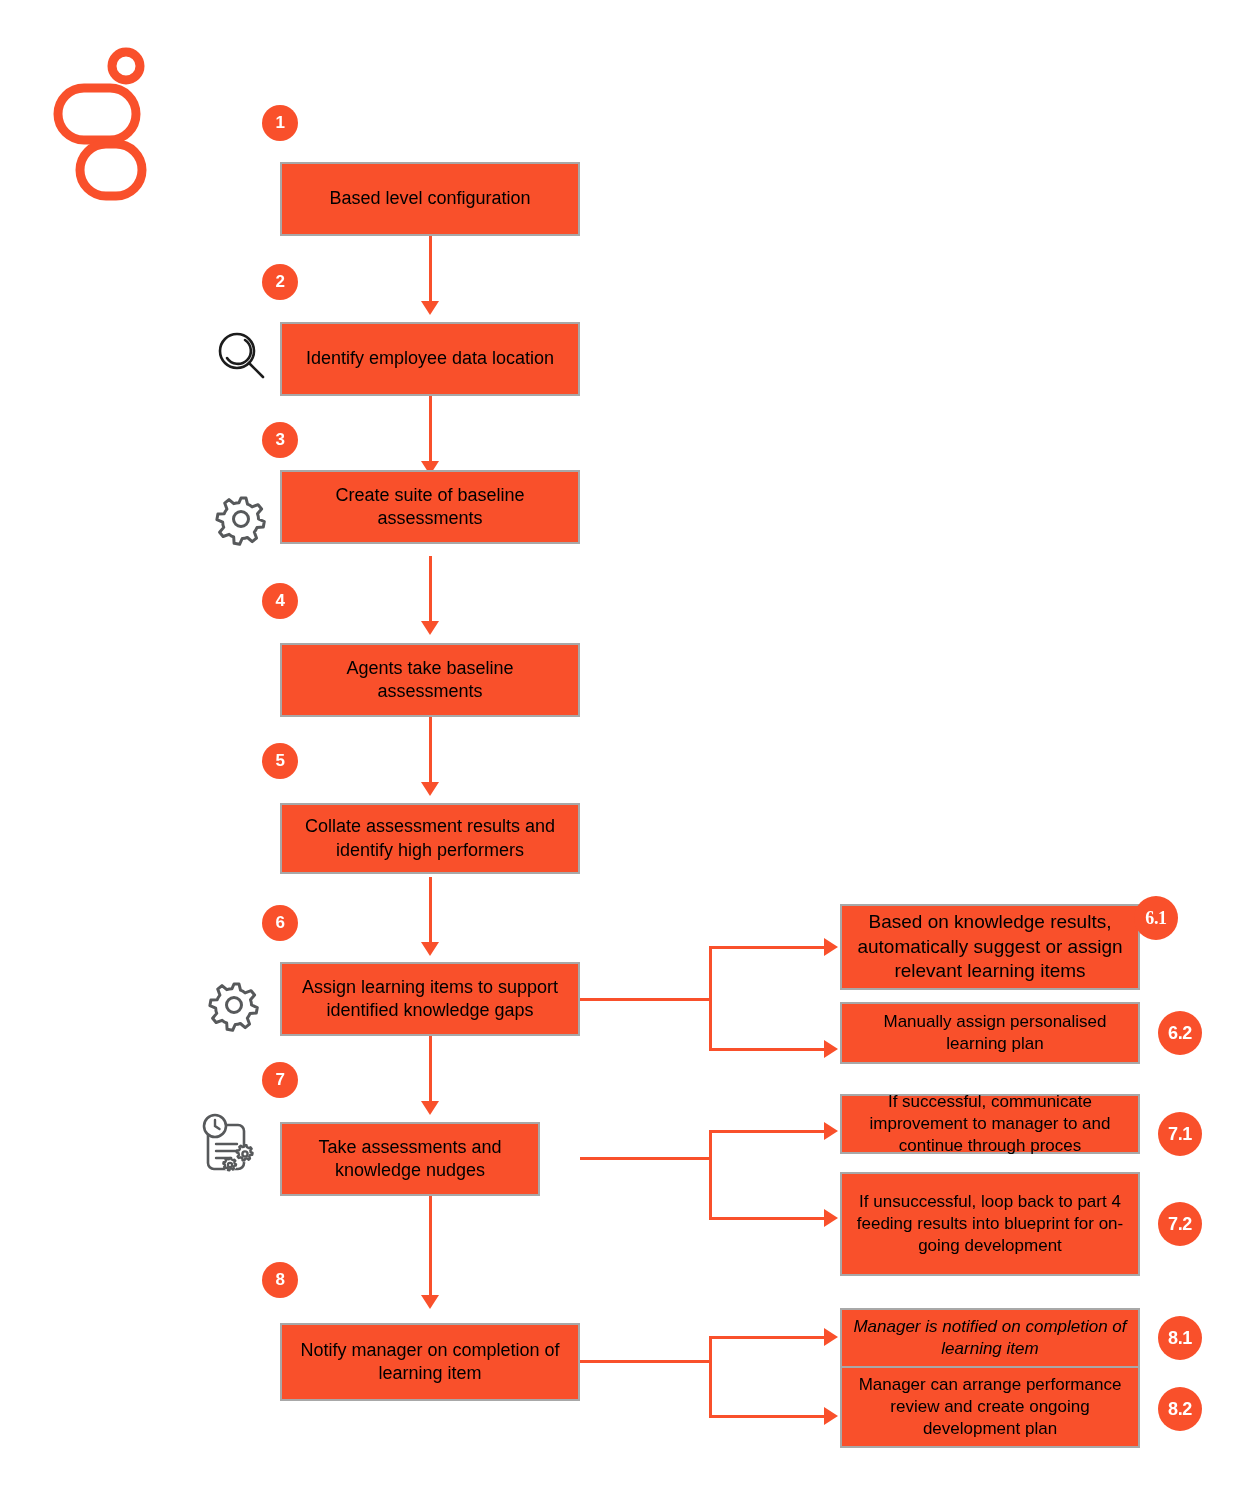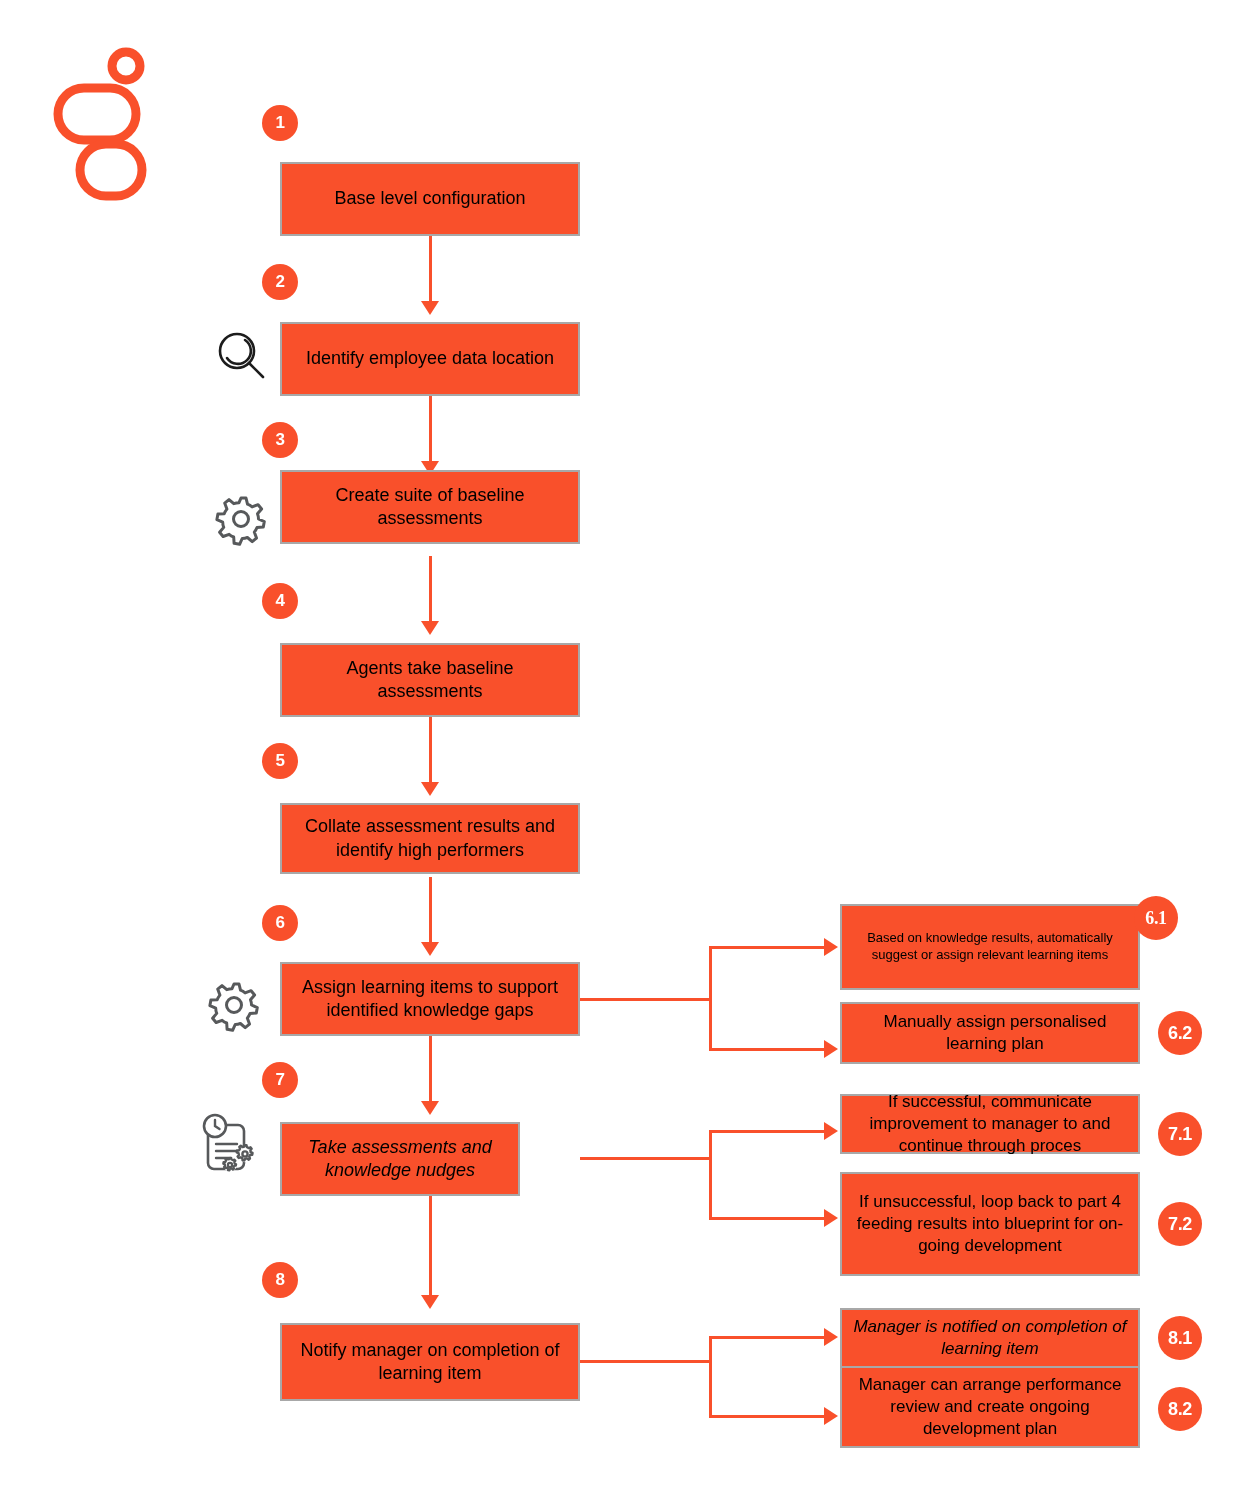--- a/index.html
+++ b/index.html
@@ -90,21 +90,21 @@
 
   <div class="logo">
     <svg width="110" height="160" viewBox="0 0 110 160" xmlns="http://www.w3.org/2000/svg">
       <circle cx="74" cy="24" r="14" fill="none" stroke="#f9502b" stroke-width="9"></circle>
       <rect x="6" y="46" width="78" height="52" rx="26" ry="26" fill="none" stroke="#f9502b" stroke-width="9"></rect>
       <rect x="28" y="102" width="62" height="52" rx="26" ry="26" fill="none" stroke="#f9502b" stroke-width="9"></rect>
     </svg>
   </div>
 
   <div class="badge main" style="left:262px; top:105px;">1</div>
-  <div class="box" style="left:280px; top:162px; width:300px; height:74px;">Base level configuration</div>
+  <div class="box" style="left:280px; top:162px; width:300px; height:74px;">Based level configuration</div>
 
   <div class="vline" style="left:429px; top:236px; height:72px;"></div>
   <div class="arrow-down" style="left:421px; top:301px;"></div>
 
   <div class="badge main" style="left:262px; top:264px;">2</div>
   <span class="side-icon" style="left:212px; top:328px;">
     <svg width="58" height="58" viewBox="0 0 58 58" xmlns="http://www.w3.org/2000/svg">
       <circle cx="25" cy="23" r="17" fill="none" stroke="#1c1c1c" stroke-width="2.6"></circle>
       <path d="M33 12 a13 13 0 1 1 -18 18" fill="none" stroke="#1c1c1c" stroke-width="2.6" stroke-linecap="round"></path>
       <line x1="37" y1="35" x2="51" y2="49" stroke="#1c1c1c" stroke-width="2.6" stroke-linecap="round"></line>
@@ -148,21 +148,21 @@
   </span>
   <div class="box" style="left:280px; top:962px; width:300px; height:74px;">Assign learning items to support identified knowledge gaps</div>
 
   <div class="hline" style="left:580px; top:998px; width:131px;"></div>
   <div class="vline" style="left:709px; top:946px; height:105px;"></div>
   <div class="hline" style="left:709px; top:946px; width:117px;"></div>
   <div class="arrow-right" style="left:824px; top:938px;"></div>
   <div class="hline" style="left:709px; top:1048px; width:117px;"></div>
   <div class="arrow-right" style="left:824px; top:1040px;"></div>
 
-  <div class="box" style="left:840px; top:904px; width:300px; height:86px; font-size:13px;">Based on knowledge results, automatically suggest or assign relevant learning items</div>
+  <div class="box" style="left:840px; top:904px; width:300px; height:86px; font-size:19px;">Based on knowledge results, automatically suggest or assign relevant learning items</div>
   <div class="badge sub" style="left:1134px; top:896px;font-family:Liberation Serif, serif;">6.1</div>
 
   <div class="box" style="left:840px; top:1002px; width:300px; height:62px; font-size:17px;padding-left:20px;">Manually assign personalised learning plan</div>
   <div class="badge sub" style="left:1158px; top:1011px;">6.2</div>
 
   <div class="vline" style="left:429px; top:1036px; height:72px;"></div>
   <div class="arrow-down" style="left:421px; top:1101px;"></div>
 
   <div class="badge main" style="left:262px; top:1062px;">7</div>
   <span class="side-icon" style="left:200px; top:1113px;">
@@ -178,21 +178,21 @@
         <path d="M0 -24 l4 0 1.2 5.6 a14 14 0 0 1 4.2 2.4 l5.4 -2 3.2 3.9 -3.7 4.3 a14 14 0 0 1 0.9 4.7 l5.2 2.3 -0.9 5 -5.7 0.4 a14 14 0 0 1 -2.4 4.2 l2 5.4 -3.9 3.2 -4.3 -3.7 a14 14 0 0 1 -4.7 0.9 l-2.3 5.2 -5 -0.9 -0.4 -5.7 a14 14 0 0 1 -4.2 -2.4 l-5.4 2 -3.2 -3.9 3.7 -4.3 a14 14 0 0 1 -0.9 -4.7 l-5.2 -2.3 0.9 -5 5.7 -0.4 a14 14 0 0 1 2.4 -4.2 l-2 -5.4 3.9 -3.2 4.3 3.7 a14 14 0 0 1 4.7 -0.9 z" fill="#ffffff" stroke="#57595b" stroke-width="6.5" stroke-linejoin="round"></path>
         <circle cx="0" cy="0" r="7" fill="none" stroke="#57595b" stroke-width="6.5"></circle>
       </g>
       <g transform="translate(30,52) scale(0.30)">
         <circle cx="0" cy="0" r="22" fill="#ffffff"></circle>
         <path d="M0 -24 l4 0 1.2 5.6 a14 14 0 0 1 4.2 2.4 l5.4 -2 3.2 3.9 -3.7 4.3 a14 14 0 0 1 0.9 4.7 l5.2 2.3 -0.9 5 -5.7 0.4 a14 14 0 0 1 -2.4 4.2 l2 5.4 -3.9 3.2 -4.3 -3.7 a14 14 0 0 1 -4.7 0.9 l-2.3 5.2 -5 -0.9 -0.4 -5.7 a14 14 0 0 1 -4.2 -2.4 l-5.4 2 -3.2 -3.9 3.7 -4.3 a14 14 0 0 1 -0.9 -4.7 l-5.2 -2.3 0.9 -5 5.7 -0.4 a14 14 0 0 1 2.4 -4.2 l-2 -5.4 3.9 -3.2 4.3 3.7 a14 14 0 0 1 4.7 -0.9 z" fill="#ffffff" stroke="#57595b" stroke-width="7.5" stroke-linejoin="round"></path>
         <circle cx="0" cy="0" r="7" fill="none" stroke="#57595b" stroke-width="7.5"></circle>
       </g>
     </svg>
   </span>
-  <div class="box" style="left:280px; top:1122px; width:240px; height:74px;font-style:italic;">Take assessments and knowledge nudges</div>
+  <div class="box" style="left:280px; top:1122px; width:260px; height:74px;">Take assessments and knowledge nudges</div>
 
   <div class="hline" style="left:580px; top:1157px; width:131px;"></div>
   <div class="vline" style="left:709px; top:1130px; height:90px;"></div>
   <div class="hline" style="left:709px; top:1130px; width:117px;"></div>
   <div class="arrow-right" style="left:824px; top:1122px;"></div>
   <div class="hline" style="left:709px; top:1217px; width:117px;"></div>
   <div class="arrow-right" style="left:824px; top:1209px;"></div>
 
   <div class="box" style="left:840px; top:1094px; width:300px; height:60px; font-size:17px;">If successful, communicate improvement to manager to and continue through proces</div>
   <div class="badge sub" style="left:1158px; top:1112px;">7.1</div>

